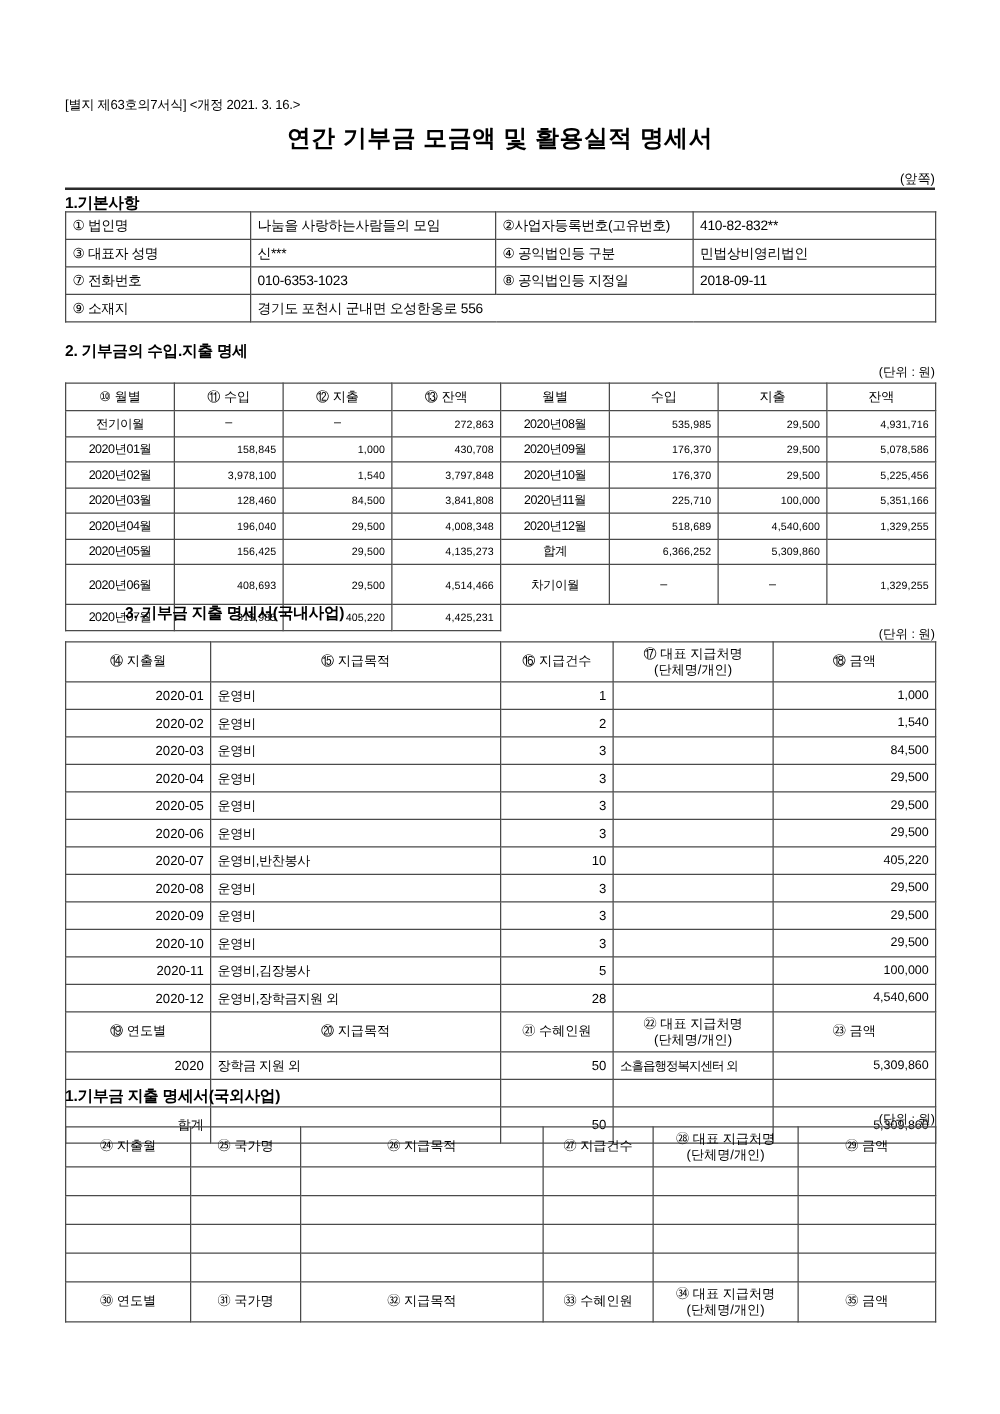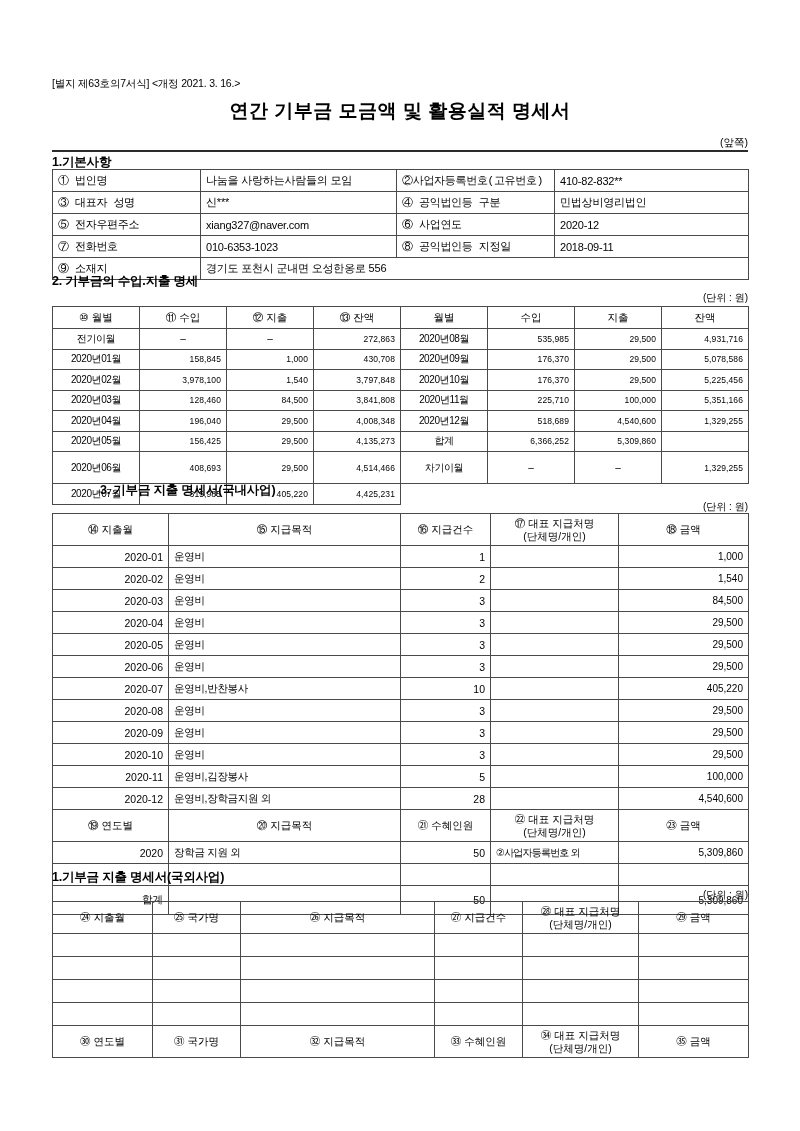--- a/index.html
+++ b/index.html
@@ -78,21 +78,21 @@
   .hrule {
     position: absolute;
     left: 52px;
     width: 696px;
     height: 1.6px;
     background: #2b2b2b;
   }
 
   
   #basic-table td { height: 17px; font-size: 11px; }
-  #basic-table .lbl { letter-spacing: -0.3px; font-family: Liberation Mono, monospace; }
+  #basic-table .lbl { letter-spacing: -0.3px; }
   #basic-table .val { letter-spacing: -0.2px; }
 
   
   #flow-table td { height: 15.5px; font-size: 10px; }
   #flow-table thead td { text-align: center; font-size: 10.5px; height: 17px; }
   #flow-table .mon { text-align: center; letter-spacing: -0.4px; }
   #flow-table .num { text-align: right; font-size: 8.5px; letter-spacing: 0.1px; }
   #flow-table .dash { text-align: center; font-size: 10px; }
   #flow-table .tall td { height: 27px; }
 
@@ -139,26 +139,20 @@
         <td class="lbl">②사업자등록번호(고유번호)</td>
         <td class="val">410-82-832**</td>
       </tr>
       <tr>
         <td class="lbl">③ 대표자 성명</td>
         <td class="val">신***</td>
         <td class="lbl">④ 공익법인등 구분</td>
         <td class="val">민법상비영리법인</td>
       </tr>
       <tr>
-        <td class="lbl">⑤ 전자우편주소</td>
-        <td class="val">xiang327@naver.com</td>
-        <td class="lbl">⑥ 사업연도</td>
-        <td class="val">2020-12</td>
-      </tr>
-      <tr>
         <td class="lbl">⑦ 전화번호</td>
         <td class="val">010-6353-1023</td>
         <td class="lbl">⑧ 공익법인등 지정일</td>
         <td class="val">2018-09-11</td>
       </tr>
       <tr>
         <td class="lbl">⑨ 소재지</td>
         <td class="val" colspan="3">경기도 포천시 군내면 오성한옹로 556</td>
       </tr>
     </tbody>
@@ -387,21 +381,21 @@
         <td>
           <div>㉒ 대표 지급처명</div>
           <div>(단체명/개인)</div>
         </td>
         <td>㉓ 금액</td>
       </tr>
       <tr>
         <td class="ctr">2020</td>
         <td class="purp">장학금 지원 외</td>
         <td class="cnt">50</td>
-        <td class="payee">②사업자등록번호 외</td>
+        <td class="payee">소흘읍행정복지센터 외</td>
         <td class="num">5,309,860</td>
       </tr>
       <tr class="blankrow">
         <td class="ctr"></td>
         <td class="purp"></td>
         <td class="cnt"></td>
         <td class="payee"></td>
         <td class="num"></td>
       </tr>
       <tr class="sumrow">

